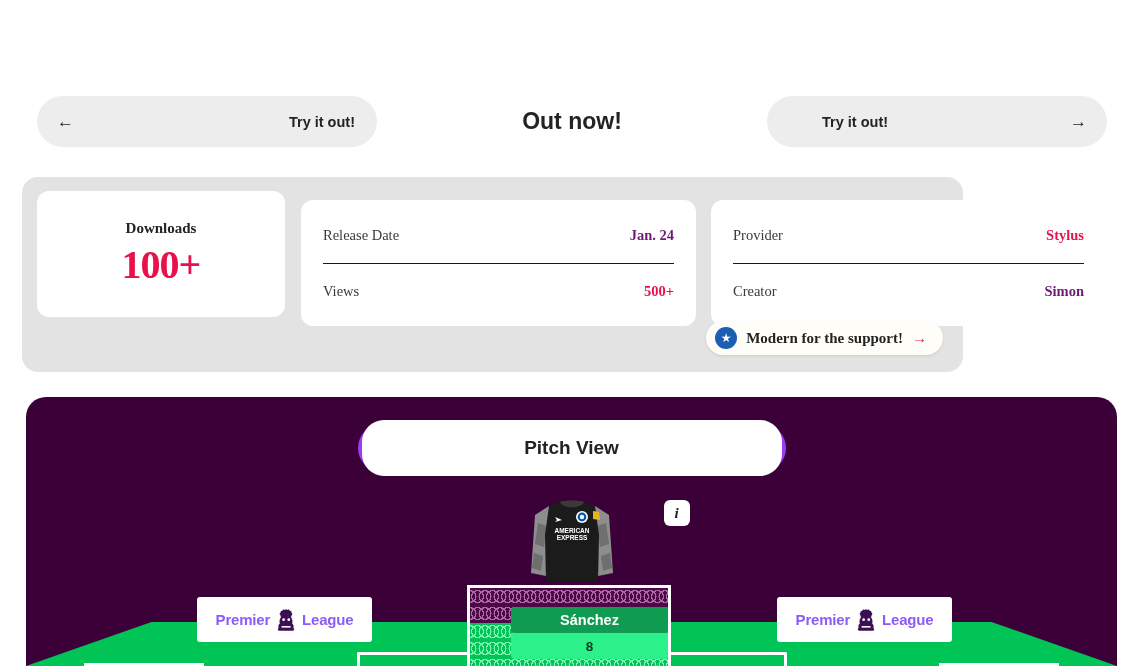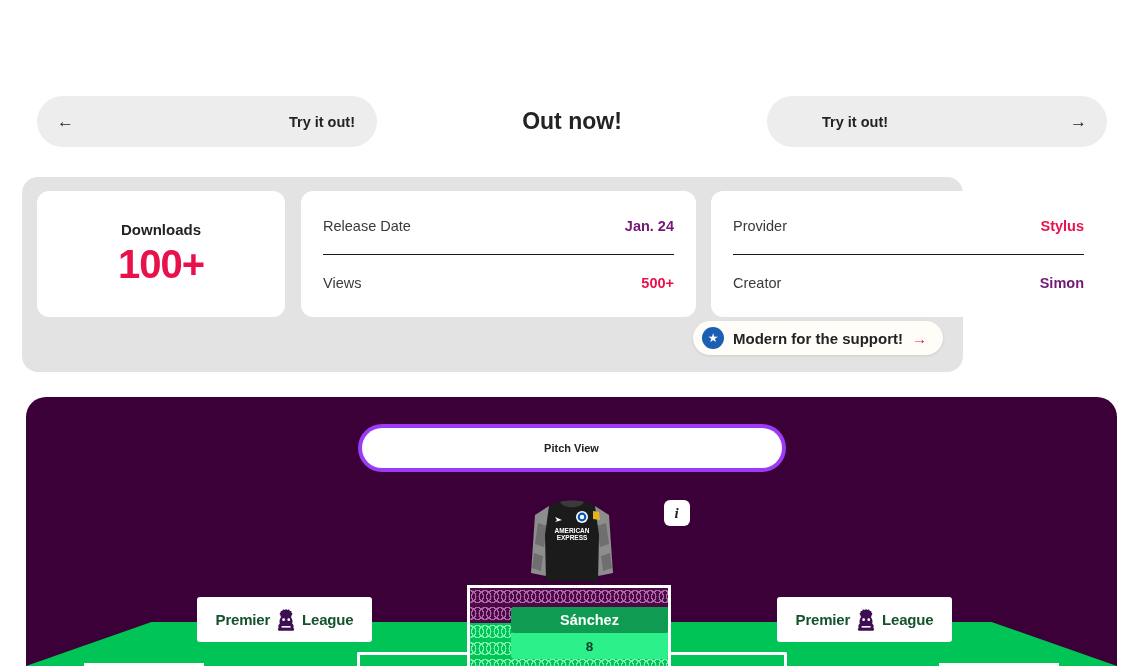--- a/index.html
+++ b/index.html
@@ -37,32 +37,32 @@
     position: absolute; left: 0; right: 0; top: 0; height: 51px;
     display: flex; align-items: center; justify-content: center;
     font-size: 23px; font-weight: 700; color: #232323;
     pointer-events: none;
   }
 
   
   .stats-panel {
     position: absolute; left: 22px; top: 177px;
     width: 941px; height: 195px;
-    background: #e3e3e3; border-radius: 16px;
+    background: #e3e3e3; border-radius: 16px; font-family: Liberation Serif, serif;
   }
   .card {
     position: absolute; top: 14px; height: 126px;
     background: #ffffff; border-radius: 12px;
   }
   .card.downloads { left: 15px; width: 248px;
     display: flex; flex-direction: column; align-items: center; justify-content: center; gap: 4px; }
   .card .dl-label { font-size: 15px; font-weight: 700; color: #232323; }
   .card .dl-value { font-size: 40px; font-weight: 800; color: #e8114b; letter-spacing: -1px; }
 
-  .card.rows { width: 395px; padding: 0 22px; display: flex; flex-direction: column; justify-content: center; }
+  .card.rows { width: 395px; padding: 0 22px; display: flex; flex-direction: column; justify-content: center; margin-top: 9px; }
   .card.mid { left: 279px; }
   .card.right { left: 689px; }
   .row {
     display: flex; align-items: center; justify-content: space-between;
     height: 56px;
   }
   .row + .row { border-top: 1.4px solid #1a1a1a; }
   .row .k { font-size: 14.5px; color: #3a3a3a; font-weight: 400; }
   .row .v { font-size: 14.5px; font-weight: 700; color: #701a75; }
   .row .v.accent { color: #e8114b; }
@@ -109,37 +109,37 @@
   .pitch-line-r { right: 58px; }
 
   
   .view-toggle {
     position: absolute; left: 50%; transform: translateX(-50%);
     top: 27px; width: 428px; height: 48px;
     background: #9b3bf5; border-radius: 26px;
     display: flex; align-items: center; padding: 4px;
   }
   .view-toggle .seg {
-    flex: 1; height: 40px; border-radius: 22px; border: none;
-    display: flex; align-items: center; justify-content: center;
-    font-size: 11px; font-weight: 700; cursor: pointer;
+    flex: 1; height: 56px; border-radius: 22px; border: none;
+    display: flex; align-items: center; justify-content: center;
+    font-size: 19px; font-weight: 700; cursor: pointer;
     background: transparent; color: #ffffff;
     font-family: "Liberation Sans", sans-serif;
   }
   .view-toggle .seg.active { background: #ffffff; color: #232323; }
 
   
   .pl-badge {
     position: absolute; top: 200px; width: 175px; height: 45px;
     background: #ffffff; border-radius: 3px;
     display: flex; align-items: center; justify-content: center; gap: 5px;
   }
   .pl-badge.left { left: 171px; }
   .pl-badge.right { right: 165px; }
-  .pl-badge .pl-txt { font-size: 15px; font-weight: 700; color: #14532d; letter-spacing: -0.2px; }
+  .pl-badge .pl-txt { font-size: 15px; font-weight: 700; color: #8b5cf6; letter-spacing: -0.2px; }
   .pl-lion { width: 22px; height: 24px; display:block; }
 
   
   .player-slot {
     position: absolute; left: 50%; transform: translateX(-50%); top: 98px;
     width: 210px;
   }
   .kit-wrap { position: relative; height: 88px; display: flex; justify-content: center; }
   .info-btn {
     position: absolute; right: -13px; top: 5px;

